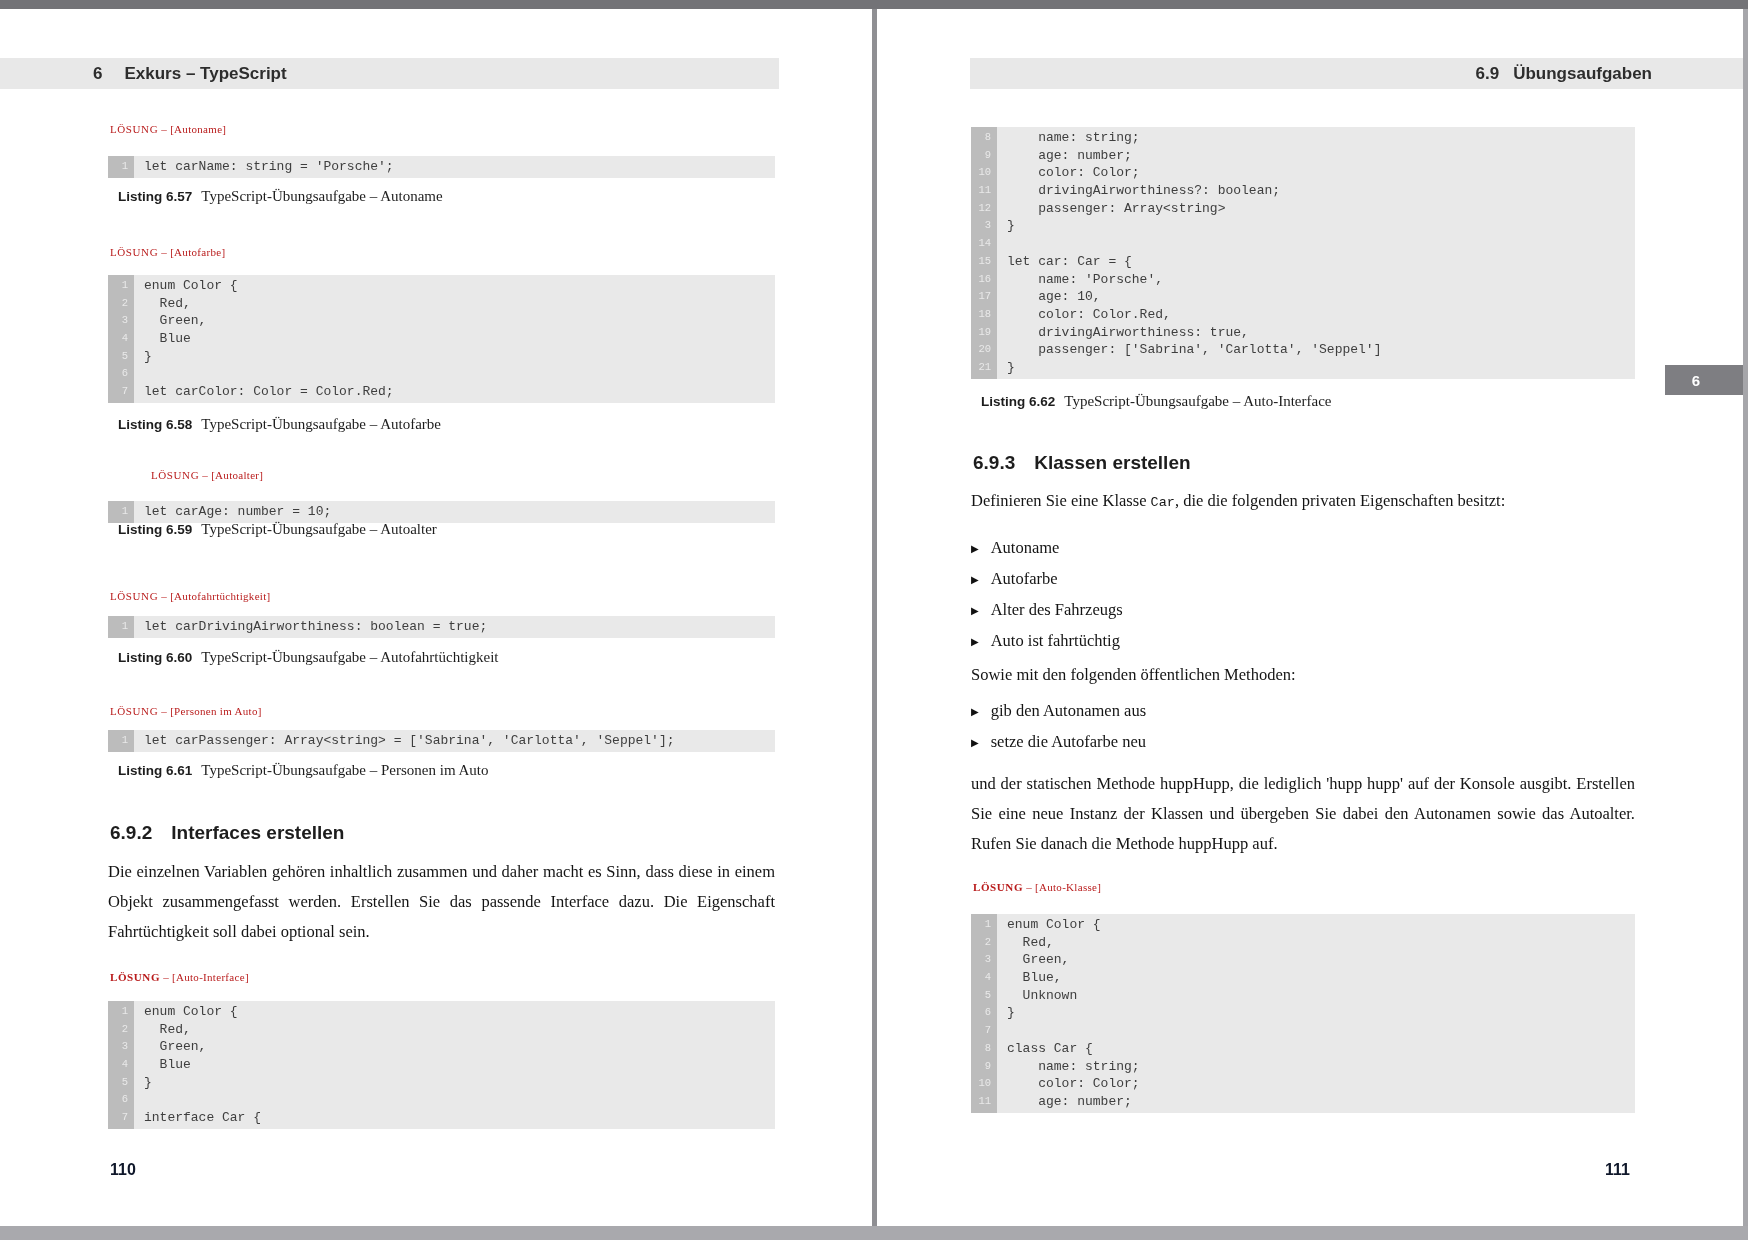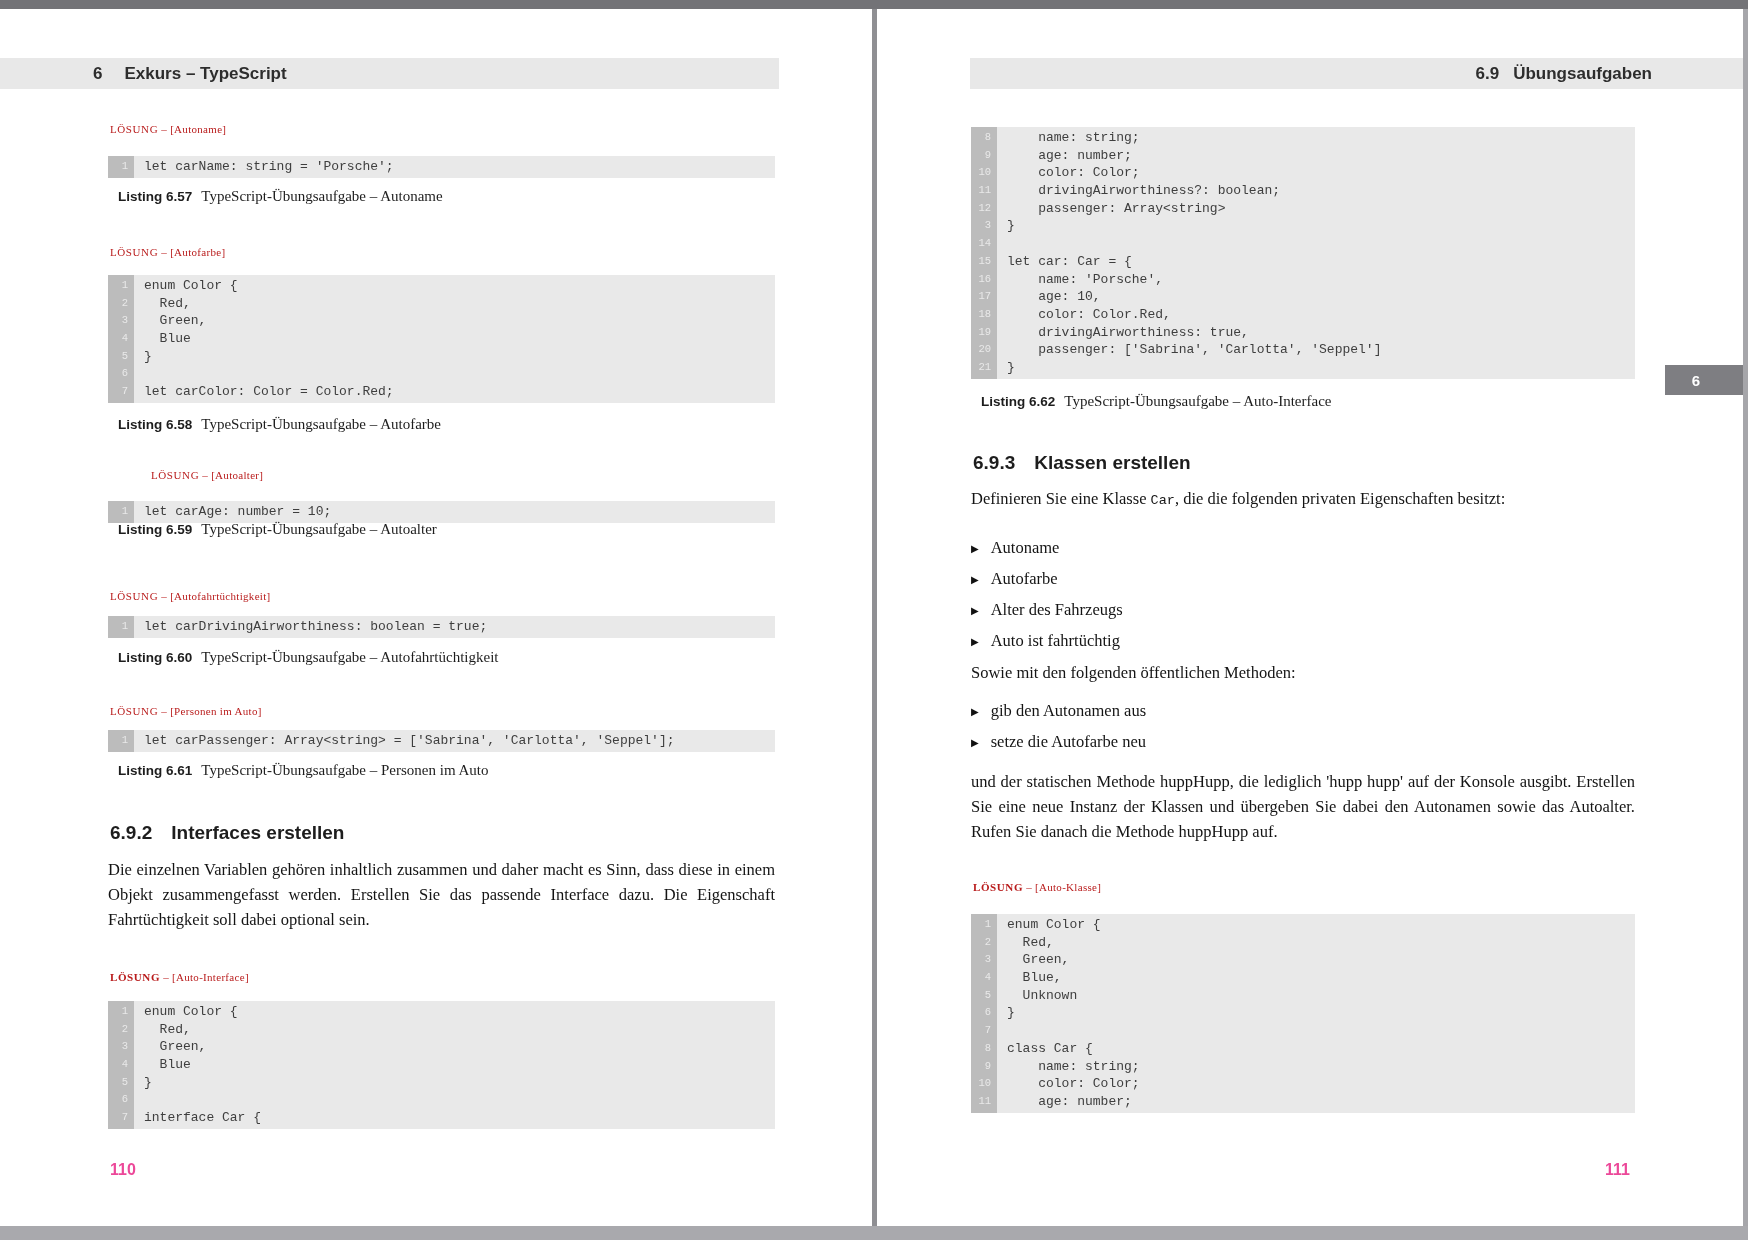--- a/index.html
+++ b/index.html
@@ -40,28 +40,28 @@
   .cd{flex:1;padding-left:10px;white-space:pre;
       font-family:"Liberation Mono","DejaVu Sans Mono",monospace;font-size:13px;
       color:var(--code_text,#3e3e3e);}
 
   .cap{margin:8px;font-size:15px;color:#1d1d1d;white-space:nowrap;}
   .cap-label{font-family:"Liberation Sans",sans-serif;font-weight:bold;font-size:13.5px;margin-right:9px;}
 
   .sec{margin:0;font-family:"Liberation Sans",sans-serif;font-weight:bold;font-size:19px;color:#1d1d1d;white-space:nowrap;}
   .sec .sec-num{margin-right:19px;}
 
-  .para{margin:0;font-size:16.5px;line-height:25px;color:#141414;text-align:justify;}
+  .para{margin:0;font-size:16.5px;line-height:30px;color:#141414;text-align:justify;}
   .para.one-line{text-align:left;white-space:nowrap;}
   .icode{font-family:"Liberation Mono","DejaVu Sans Mono",monospace;font-size:13.5px;}
 
   .bitem{display:flex;line-height:22px;margin-bottom:9px;font-size:16.5px;color:#141414;}
   .tri{font-size:10px;margin-right:12px;color:#111;transform:translateY(1px);}
 
-  .pnum{font-family:"Liberation Sans",sans-serif;font-weight:bold;font-size:16px;color:#ec4899;}
+  .pnum{font-family:"Liberation Sans",sans-serif;font-weight:bold;font-size:16px;color:#0f172a;}
 
   .tab{background:var(--tab_bg,#7e7e82);color:var(--tab_text,#ffffff);
        font-family:"Liberation Sans",sans-serif;font-weight:bold;font-size:15px;
        display:flex;align-items:center;justify-content:center;
        padding-right:16px;box-sizing:border-box;}
 </style>
 </head>
 <body>
 
 <div class="bar top"></div>

